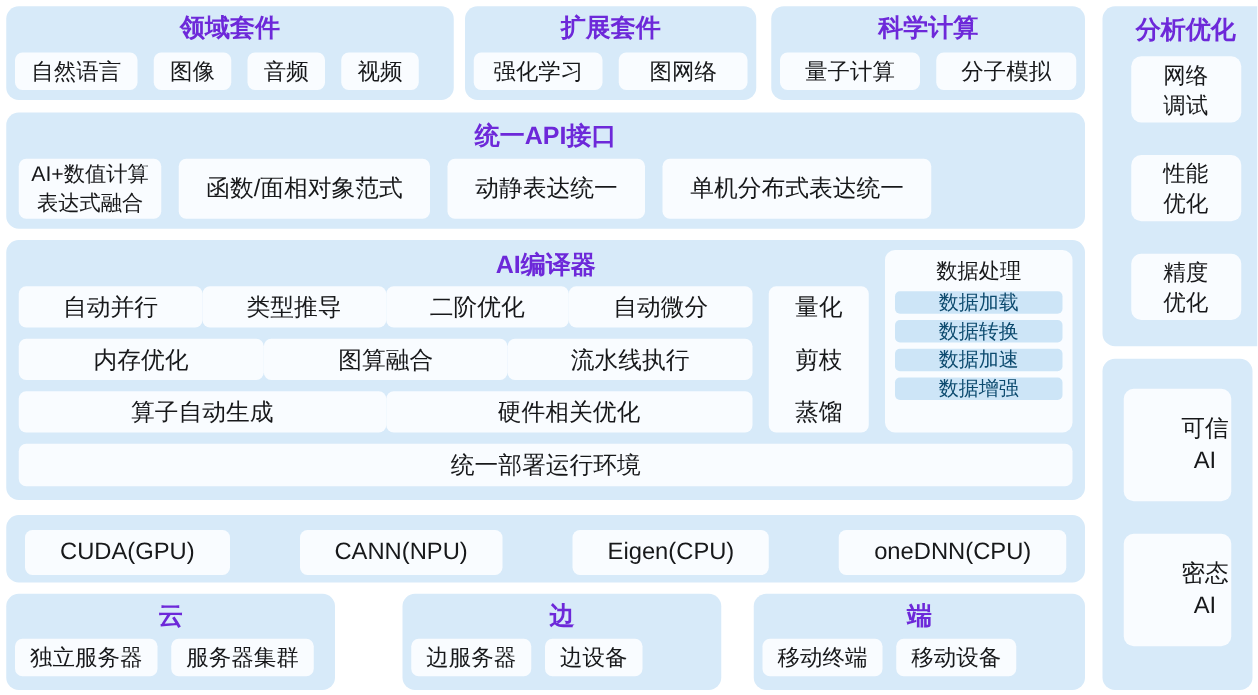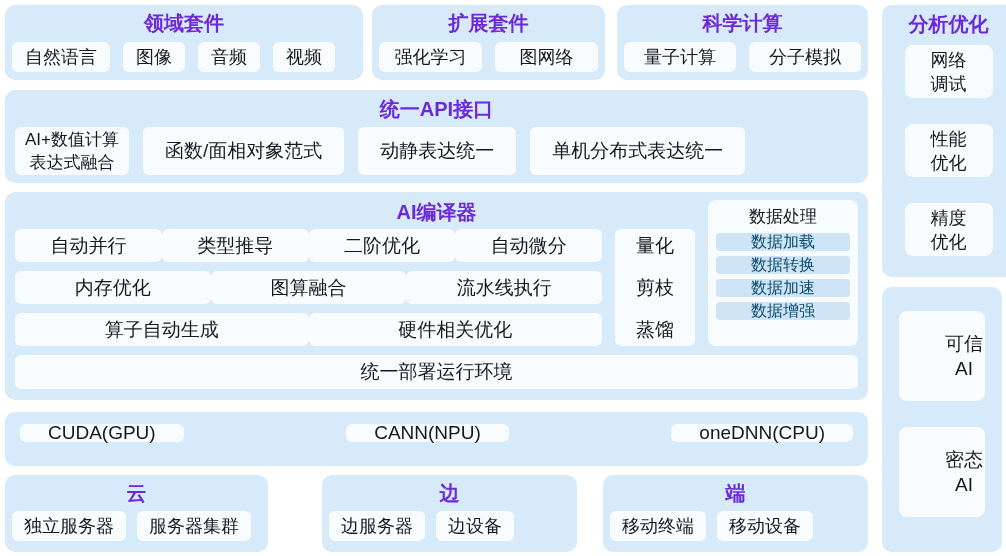--- a/index.html
+++ b/index.html
@@ -44,21 +44,21 @@
     margin-bottom:4px; }
   .dp-items { display:flex; flex-direction:column; gap:5px; }
   .dp-items div { background:#cde5f7; border-radius:4px; height:18px; font-size:16px;
     color:#0c4a6e; display:flex; align-items:center; justify-content:center; }
   .comp-bottom { margin-top:9px; }
   .comp-bottom .box { height:34px; font-size:19px; }
 
   
   #p-hw { left:5px; top:412px; width:863px; height:54px; padding:12px 15px;
     display:flex; justify-content:space-between; }
-  #p-hw .box { height:18px; padding:0 28px; font-size:19px; }
+  #p-hw .box { height:36px; padding:0 28px; font-size:19px; }
 
   
   .deploy { top:475px; height:77px; padding-top:5px; }
   #p-cloud { left:5px; width:263px; }
   #p-edge  { left:322px; width:255px; }
   #p-device{ left:603px; width:265px; }
   .dep-items { display:flex; gap:11px; padding:0 7px; margin-top:5px; }
   .dep-items .box { height:30px; padding:0 12px; }
 
   
@@ -152,20 +152,21 @@
     </div>
 
     <div class="comp-bottom">
       <div class="box">统一部署运行环境</div>
     </div>
   </div>
 
   <div class="panel" id="p-hw">
     <div class="box">CUDA(GPU)</div>
     <div class="box">CANN(NPU)</div>
+    <div class="box">Eigen(CPU)</div>
     <div class="box">oneDNN(CPU)</div>
   </div>
 
   <div class="panel deploy" id="p-cloud">
     <div class="ptitle">云</div>
     <div class="dep-items">
       <div class="box">独立服务器</div>
       <div class="box">服务器集群</div>
     </div>
   </div>

